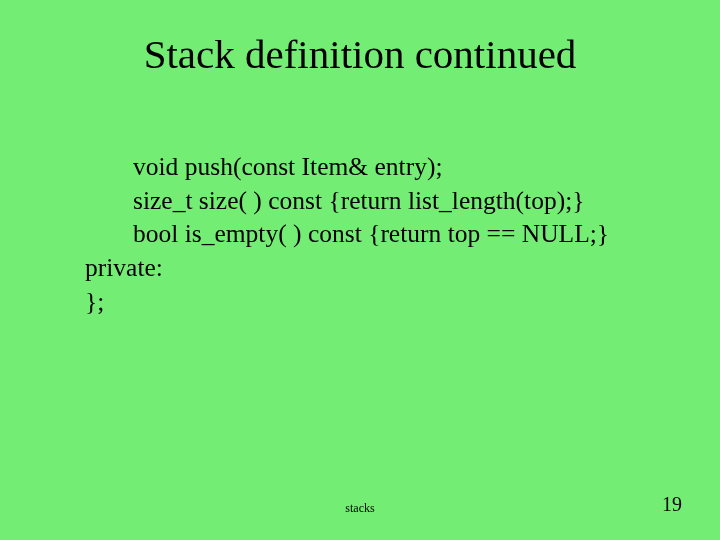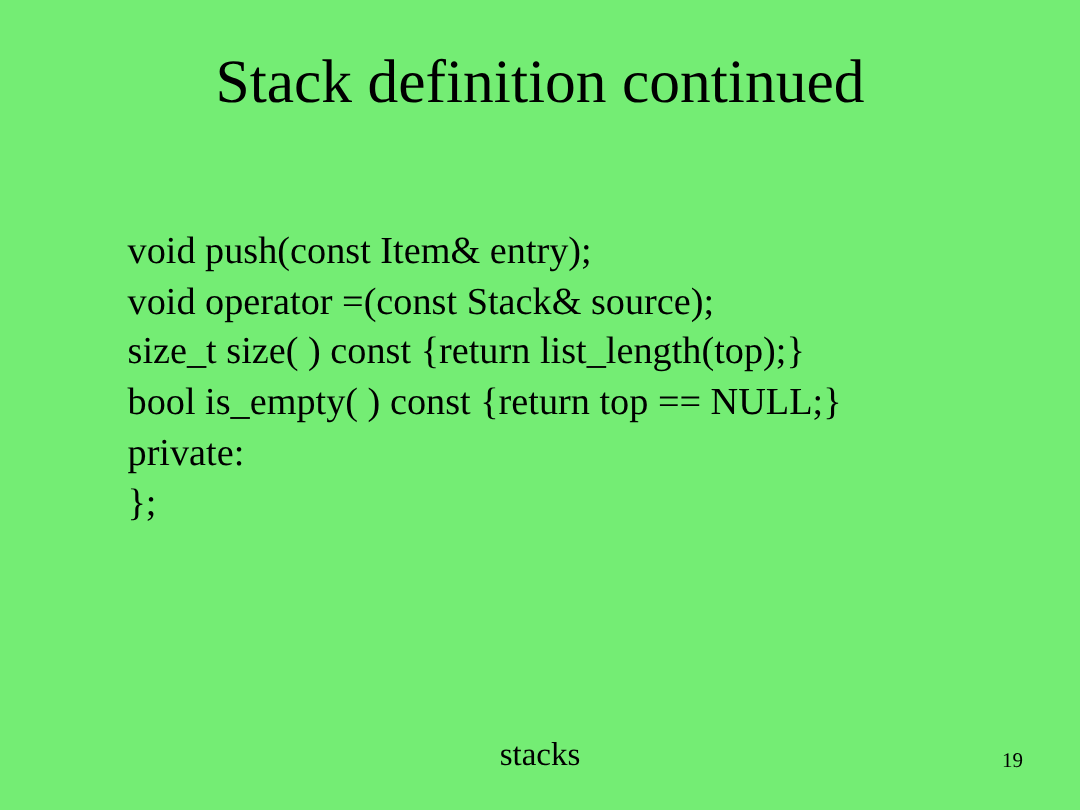--- a/index.html
+++ b/index.html
@@ -28,46 +28,45 @@
     font-weight: normal;
   }
   .body {
     position: absolute;
     top: 150px;
     left: 85px;
     width: 600px;
     font-size: 25.5px;
     line-height: 1.32;
   }
-  .indent1 { }
+  .indent1 { margin-left: 48px; }
   .indent0 { margin-left: 0; }
   .footer-center {
     position: absolute;
     bottom: 24px;
     left: 0;
     width: 720px;
     text-align: center;
-    font-size: 22px;
+    font-size: 12px;
   }
   .footer-right {
     position: absolute;
     bottom: 24px;
     right: 38px;
-    font-size: 14px;
+    font-size: 20px;
   }
 </style>
 </head>
 <body>
 
 <div class="slide">
   <div class="title">Stack definition continued</div>
 
   <div class="body">
     <div class="indent1">void push(const Item&amp; entry);</div>
-    <div class="indent1">void operator =(const Stack&amp; source);</div>
     <div class="indent1">size_t size( ) const {return list_length(top);}</div>
     <div class="indent1">bool is_empty( ) const {return top == NULL;}</div>
     <div class="indent0">private:</div>
     <div class="indent0">};</div>
   </div>
 
   <div class="footer-center">stacks</div>
   <div class="footer-right">19</div>
 </div>
 

